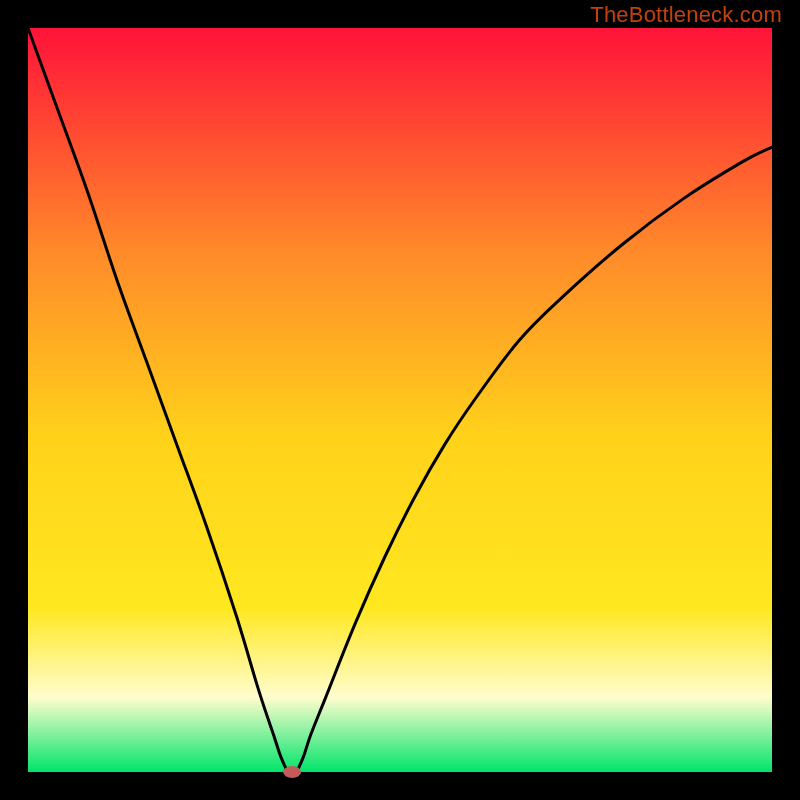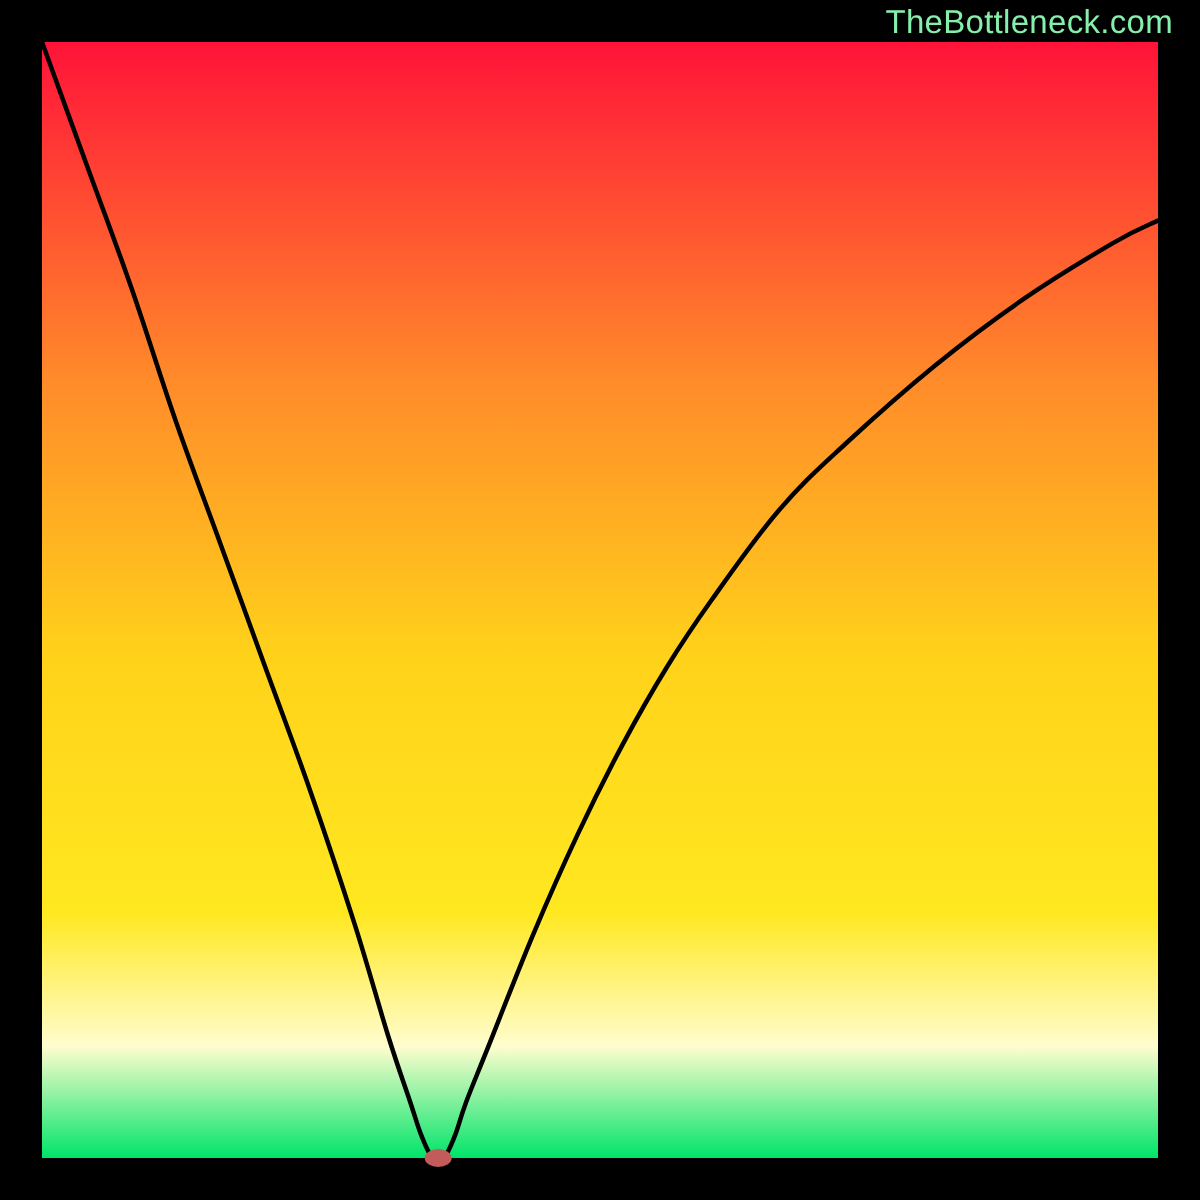--- a/index.html
+++ b/index.html
@@ -19,21 +19,21 @@
   }
   svg {
     position: absolute;
     top: 0;
     left: 0;
   }
   .watermark {
     position: absolute;
     top: 2px;
     right: 18px;
-    color: #86efac;
+    color: #c2410c;
     font-size: 22px;
     font-weight: 500;
     letter-spacing: 0.2px;
     user-select: none;
   }
 </style>
 </head>
 <body>
 <div class="wrap">
 

